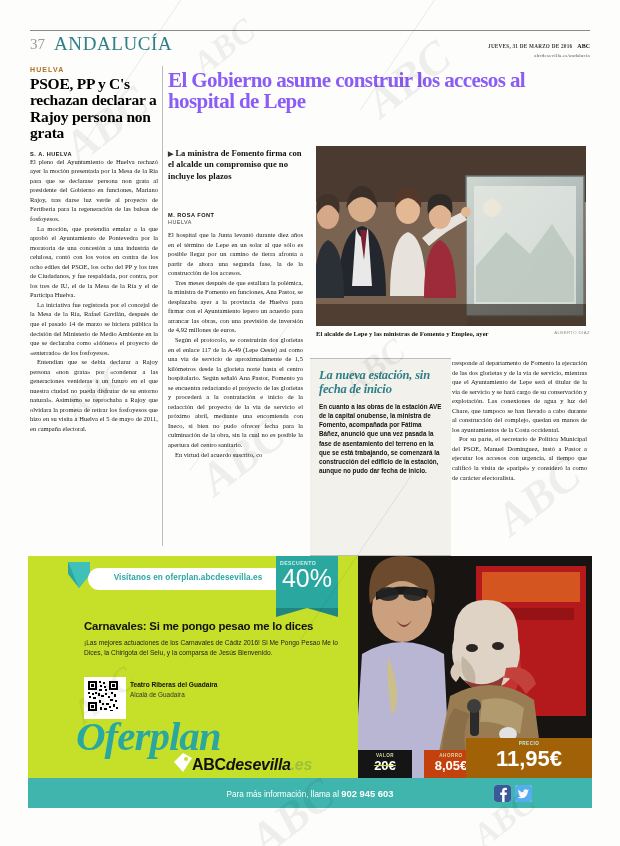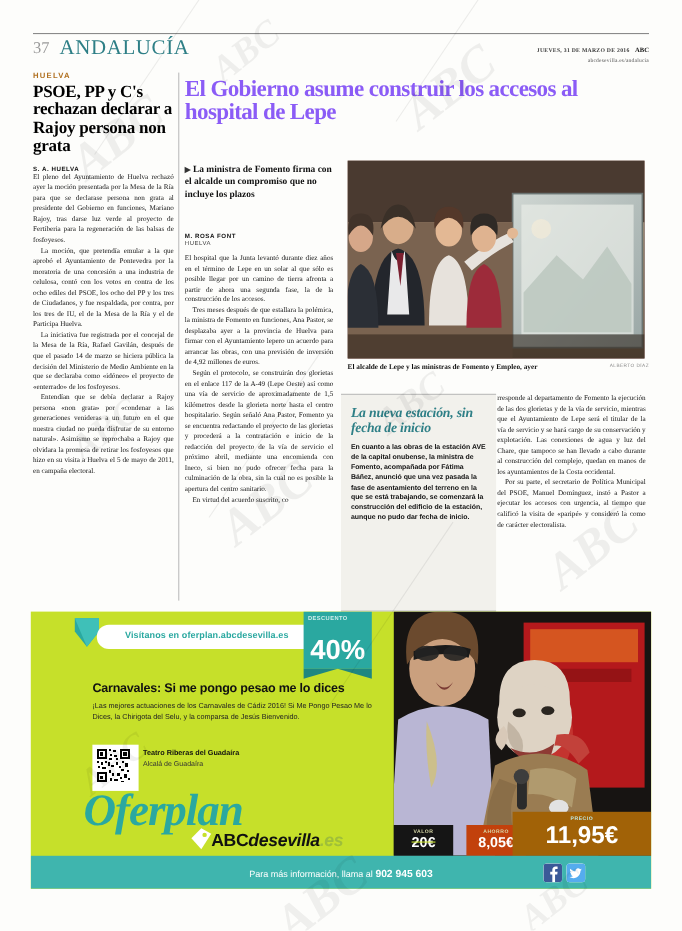--- a/index.html
+++ b/index.html
@@ -105,22 +105,22 @@
      font-family:"Liberation Sans",sans-serif;font-size:8.2px;color:#fff;}
   .adfoot-txt b{font-weight:700;font-size:9.4px;}
   .soc{position:absolute;bottom:6px;width:17px;height:17px;background:#fff;border-radius:3px;}
   .soc svg{display:block;}
   .adphoto{position:absolute;left:330px;top:0;width:234px;height:222px;overflow:hidden;background:#1c1a18;}
   .disc{position:absolute;left:248px;top:0;width:62px;height:52px;background:#2aa8a0;}
   .disc:after{content:"";position:absolute;left:0;top:52px;border-left:31px solid #1f8780;
      border-right:31px solid #1f8780;border-bottom:9px solid transparent;}
   .disc-l{position:absolute;left:252px;top:4px;font-family:"Liberation Sans",sans-serif;
      font-size:5.2px;font-weight:700;color:#cfeeec;letter-spacing:.4px;}
-  .disc-v{position:absolute;left:250px;top:23px;width:58px;text-align:center;
-     font-family:"Liberation Sans",sans-serif;font-weight:700;font-size:25px;color:#fff;line-height:1;}
+  .disc-v{position:absolute;left:250px;top:10px;width:58px;text-align:center;
+     font-family:"Liberation Sans",sans-serif;font-weight:400;font-size:25px;color:#fff;line-height:1;}
   .badge{position:absolute;bottom:30px;height:28px;}
   .b-valor{left:330px;width:54px;background:#151515;}
   .b-ahorro{left:396px;width:54px;background:#c2410c;}
   .b-precio{left:438px;width:126px;background:#a16207;height:40px;bottom:30px;}
   .b-lab{position:absolute;top:3px;left:0;right:0;text-align:center;
      font-family:"Liberation Sans",sans-serif;font-size:4.6px;font-weight:700;letter-spacing:.5px;color:#d8d8a8;}
   .b-lab.teal{color:#bfe9e6;}
   .b-val{position:absolute;top:9px;left:0;right:0;text-align:center;
      font-family:"Liberation Sans",sans-serif;font-size:13px;font-weight:700;color:#fff;line-height:1;}
   .b-val.strike{text-decoration:line-through;text-decoration-color:#c6e02a;}

